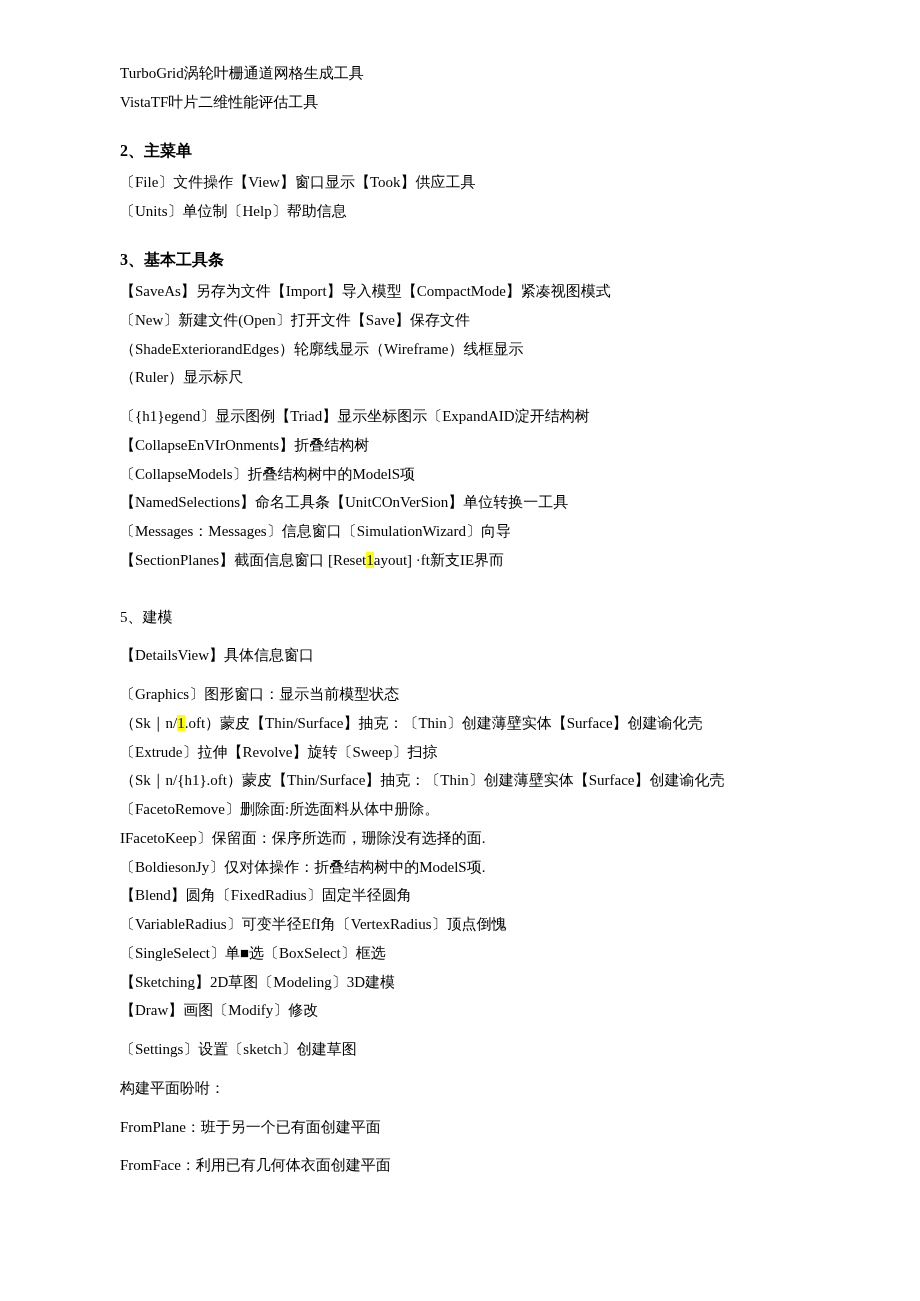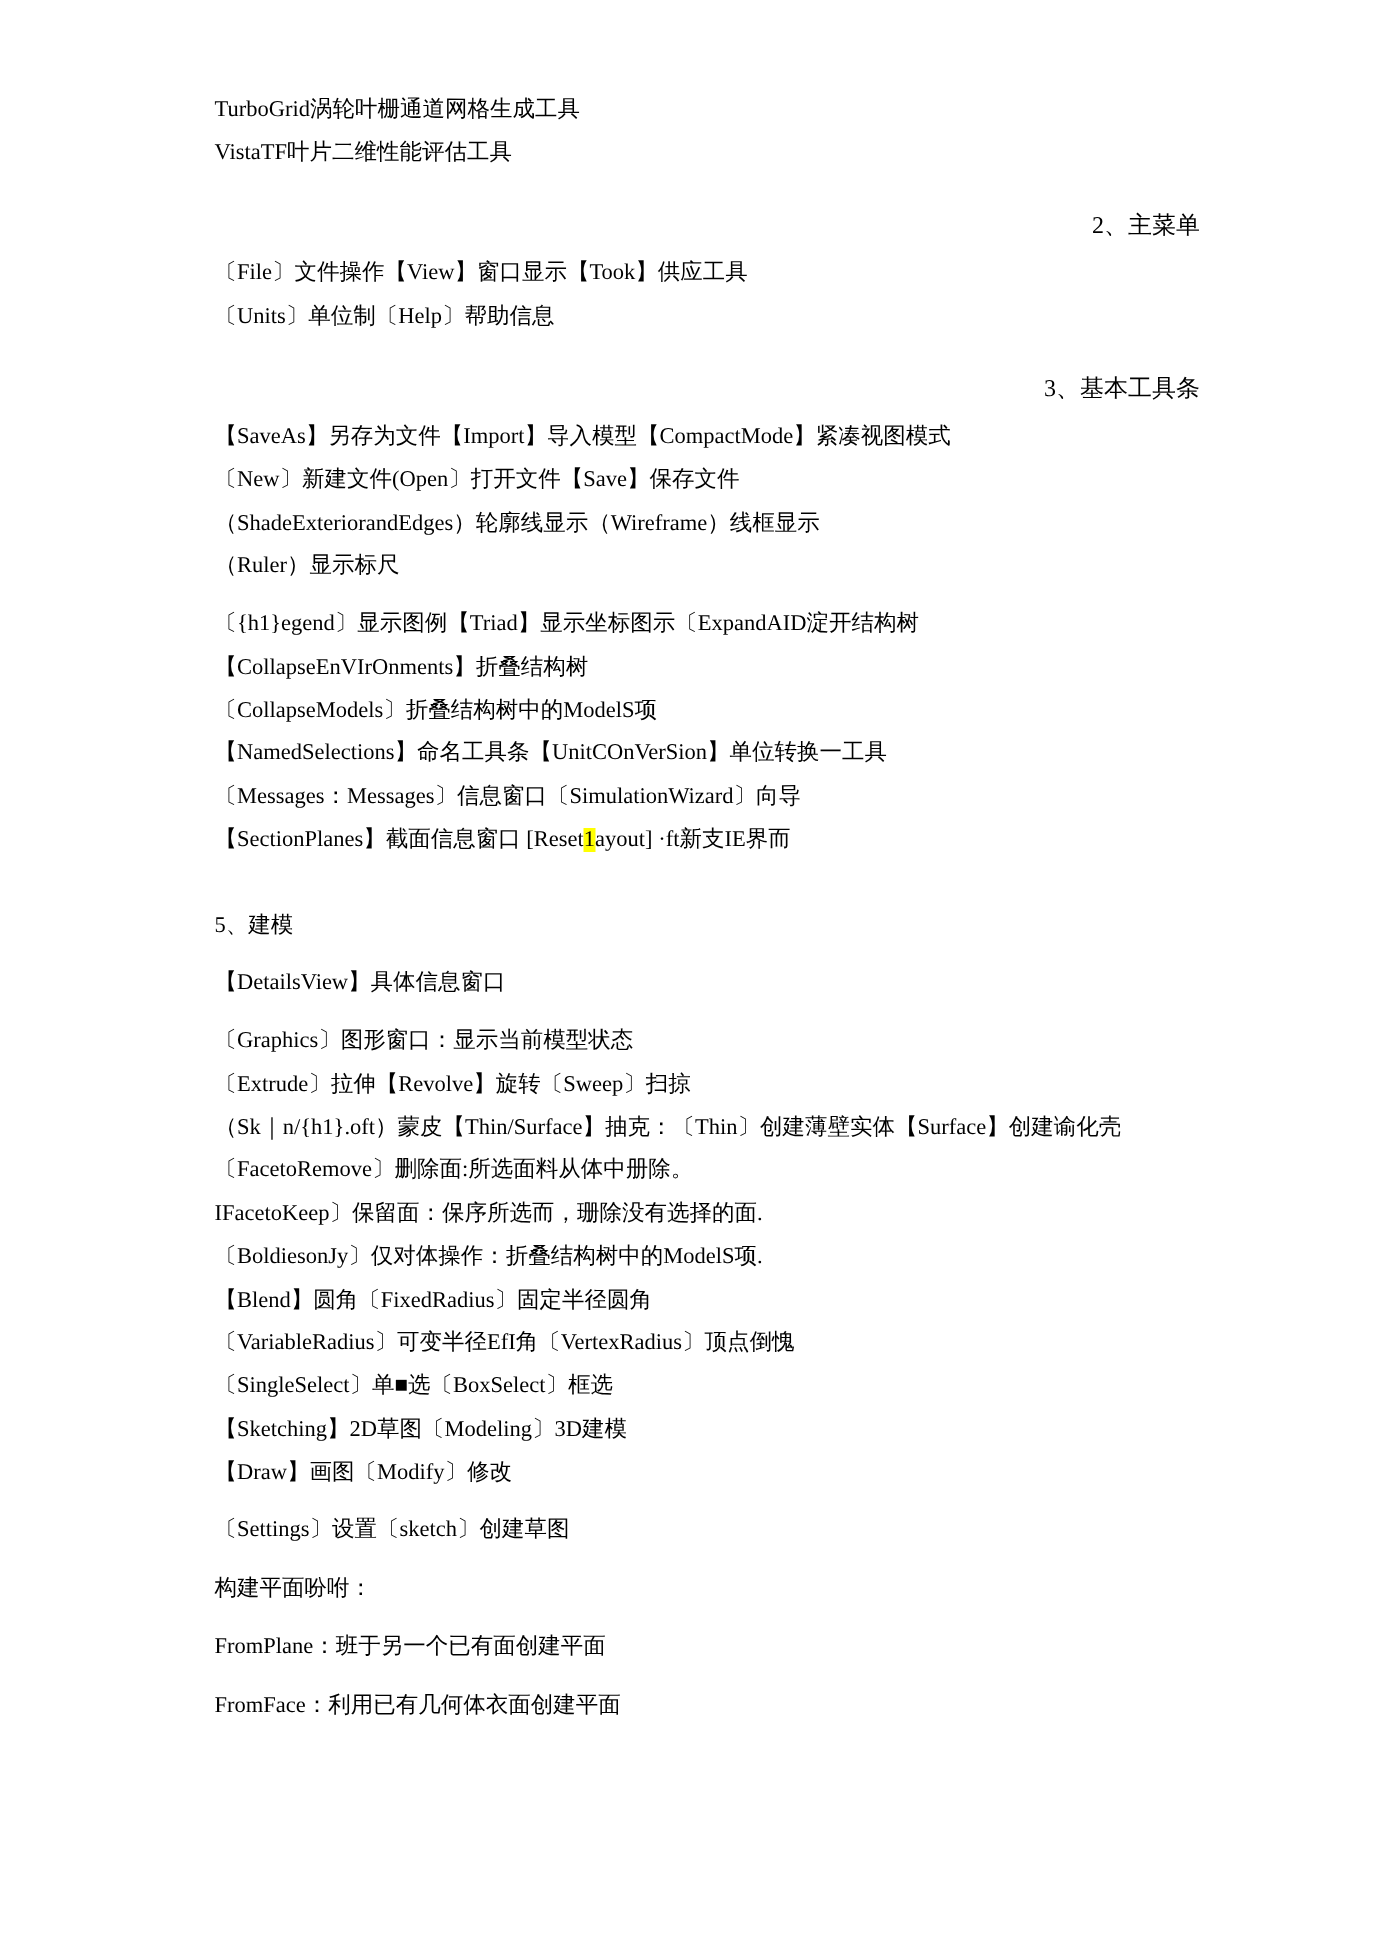--- a/index.html
+++ b/index.html
@@ -14,28 +14,26 @@
       color: #000000;
       width: 920px;
       min-height: 1301px;
       padding: 60px 120px 60px 120px;
       line-height: 1.8;
     }
     .line {
       display: block;
       margin-bottom: 1px;
       line-height: 1.85;
-      margin-left: 23px;
     }
     .section-title {
       font-size: 16px;
-      font-weight: normal;
+      font-weight: bold;
       margin-top: 8px;
       margin-bottom: 4px;
-      text-align: right;
     }
     .highlight {
       background-color: #ffff00;
     }
     .blank-line {
       display: block;
       height: 10px;
     }
   </style>
 </head>
@@ -70,20 +68,21 @@
   <span class="blank-line"></span>
 
   <span class="line">5、建模</span>
   <span class="line"></span>
   <span class="blank-line"></span>
 
   <span class="line">【DetailsView】具体信息窗口</span>
   <span class="blank-line"></span>
 
   <span class="line">〔Graphics〕图形窗口：显示当前模型状态</span>
+  <span class="line">（Sk｜n/<span class="highlight">1</span>.oft）蒙皮【Thin/Surface】抽克：〔Thin〕创建薄壁实体【Surface】创建谕化壳</span>
   <span class="line">〔Extrude〕拉伸【Revolve】旋转〔Sweep〕扫掠</span>
   <span class="line">（Sk｜n/{h1}.oft）蒙皮【Thin/Surface】抽克：〔Thin〕创建薄壁实体【Surface】创建谕化壳</span>
   <span class="line">〔FacetoRemove〕删除面:所选面料从体中册除。</span>
   <span class="line">IFacetoKeep〕保留面：保序所选而，珊除没有选择的面.</span>
   <span class="line">〔BoldiesonJy〕仅对体操作：折叠结构树中的ModelS项.</span>
   <span class="line">【Blend】圆角〔FixedRadius〕固定半径圆角</span>
   <span class="line">〔VariableRadius〕可变半径EfI角〔VertexRadius〕顶点倒愧</span>
   <span class="line">〔SingleSelect〕单■选〔BoxSelect〕框选</span>
   <span class="line">【Sketching】2D草图〔Modeling〕3D建模</span>
   <span class="line">【Draw】画图〔Modify〕修改</span>

